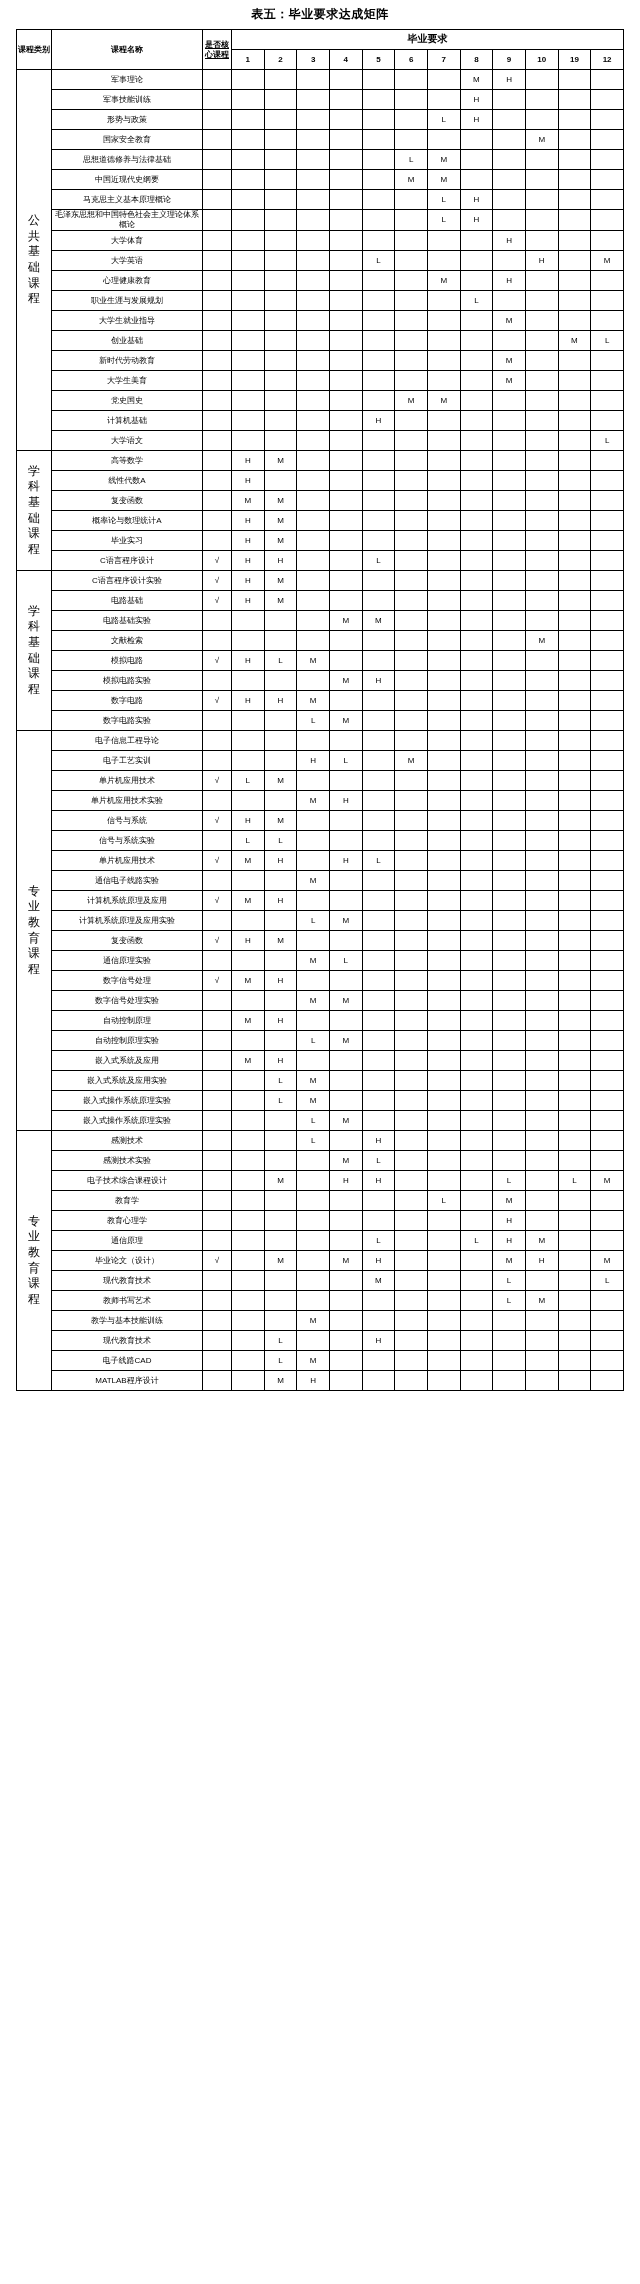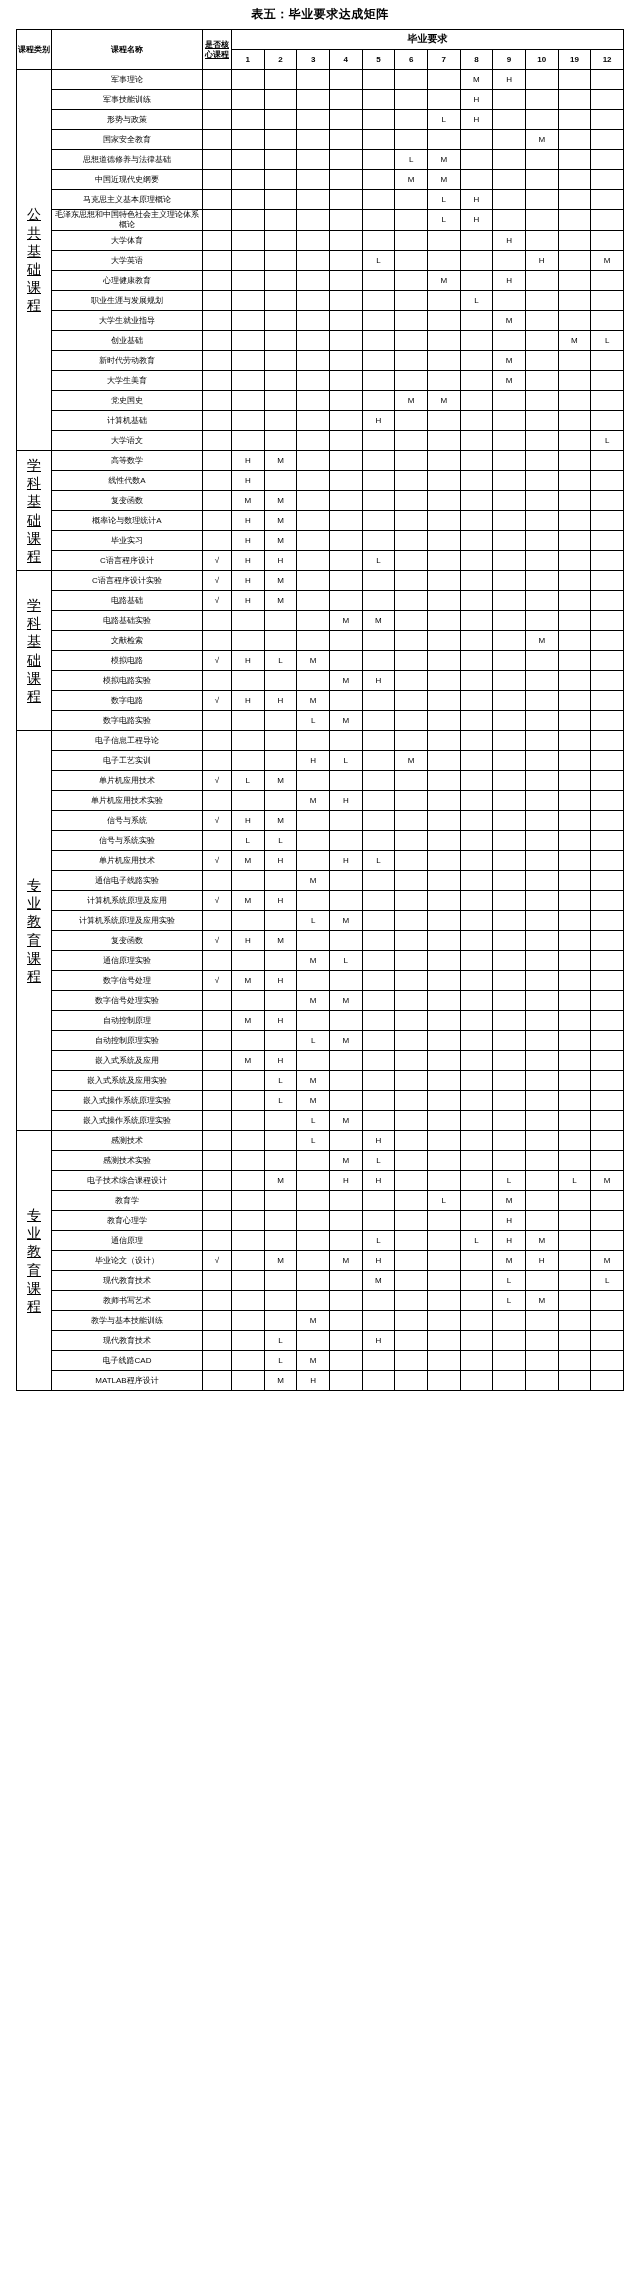--- a/index.html
+++ b/index.html
@@ -37,25 +37,24 @@
     height:19px;
     overflow:hidden;
   }
   th{font-weight:bold;font-size:8px;}
   .col-cat{width:34px;}
   .col-name{width:150px;text-align:center;}
   .col-core{width:28px;text-decoration:underline;}
   .col-req{width:32px;}
   .cat-cell{
     font-weight:normal;
-    font-size:14px;
+    font-size:12px;
     line-height:1.3;
     padding:0 6px;
     word-break:break-all;
-    text-decoration:underline;
   }
   .name-cell{
     font-size:8px;
     padding:0 2px;
   }
   .hdr-req{font-size:10px;}
   .hdr-num{font-size:8px;font-weight:bold;}
   .mark{font-size:8px;}
 </style>
 </head>

